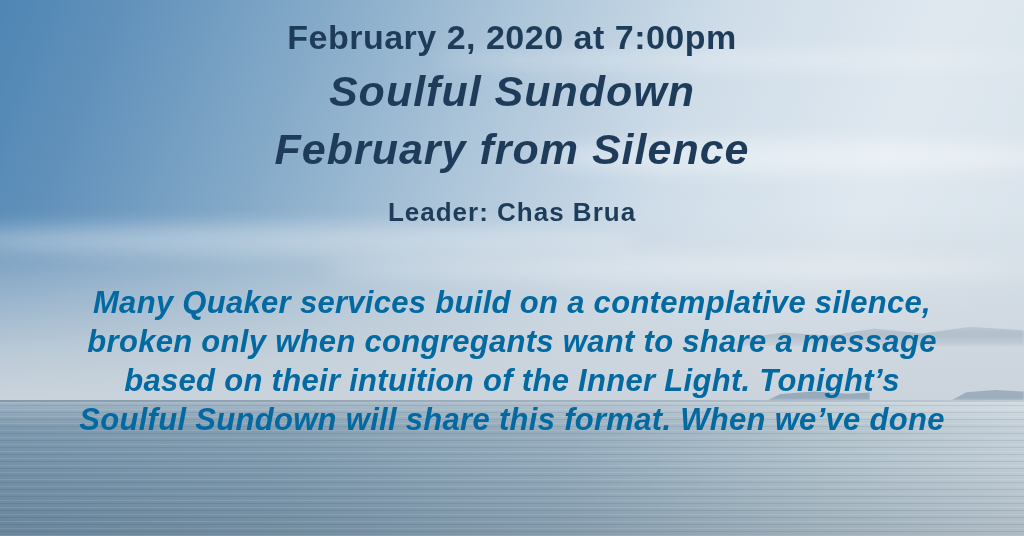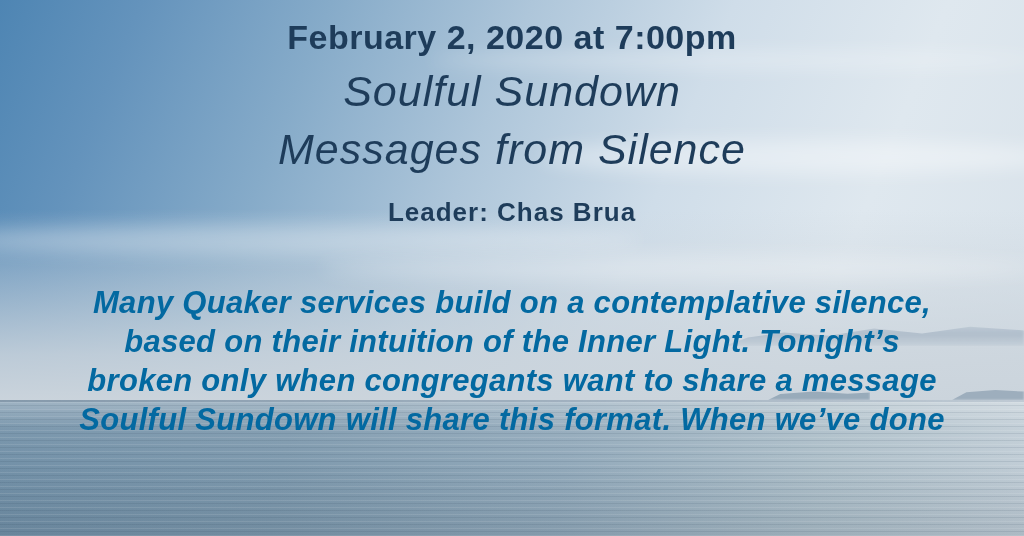--- a/index.html
+++ b/index.html
@@ -86,21 +86,21 @@
   .date-line {
     top: 18px;
     font-size: 34px;
     font-weight: 700;
     letter-spacing: 0.5px;
   }
   .title-block { top: 62px; }
   .title-line {
     font-size: 43px;
     font-style: italic;
-    font-weight: 400;
+    font-weight: 700;
     line-height: 58px;
     letter-spacing: 1px;
   }
   .leader-line {
     top: 197px;
     font-size: 26px;
     font-weight: 700;
     letter-spacing: 1px;
   }
   .description {
@@ -130,26 +130,26 @@
   <div class="island-right"></div>
   <div class="horizon-line"></div>
   <div class="sea"></div>
 
   <div class="text-layer">
 
     <div class="centered date-line">February 2, 2020 at 7:00pm</div>
 
     <div class="centered title-block">
       <div class="title-line">Soulful Sundown</div>
-      <div class="title-line">Messages from Silence</div>
+      <div class="title-line">February from Silence</div>
     </div>
 
     <div class="centered leader-line">Leader: Chas Brua</div>
 
     <div class="centered description">
       <div class="desc-line">Many Quaker services build on a contemplative silence,</div>
+      <div class="desc-line">broken only when congregants want to share a message</div>
       <div class="desc-line">based on their intuition of the Inner Light. Tonight’s</div>
-      <div class="desc-line">broken only when congregants want to share a message</div>
       <div class="desc-line">Soulful Sundown will share this format. When we’ve done</div>
     </div>
 
   </div>
 </div>
 
 </body></html>

